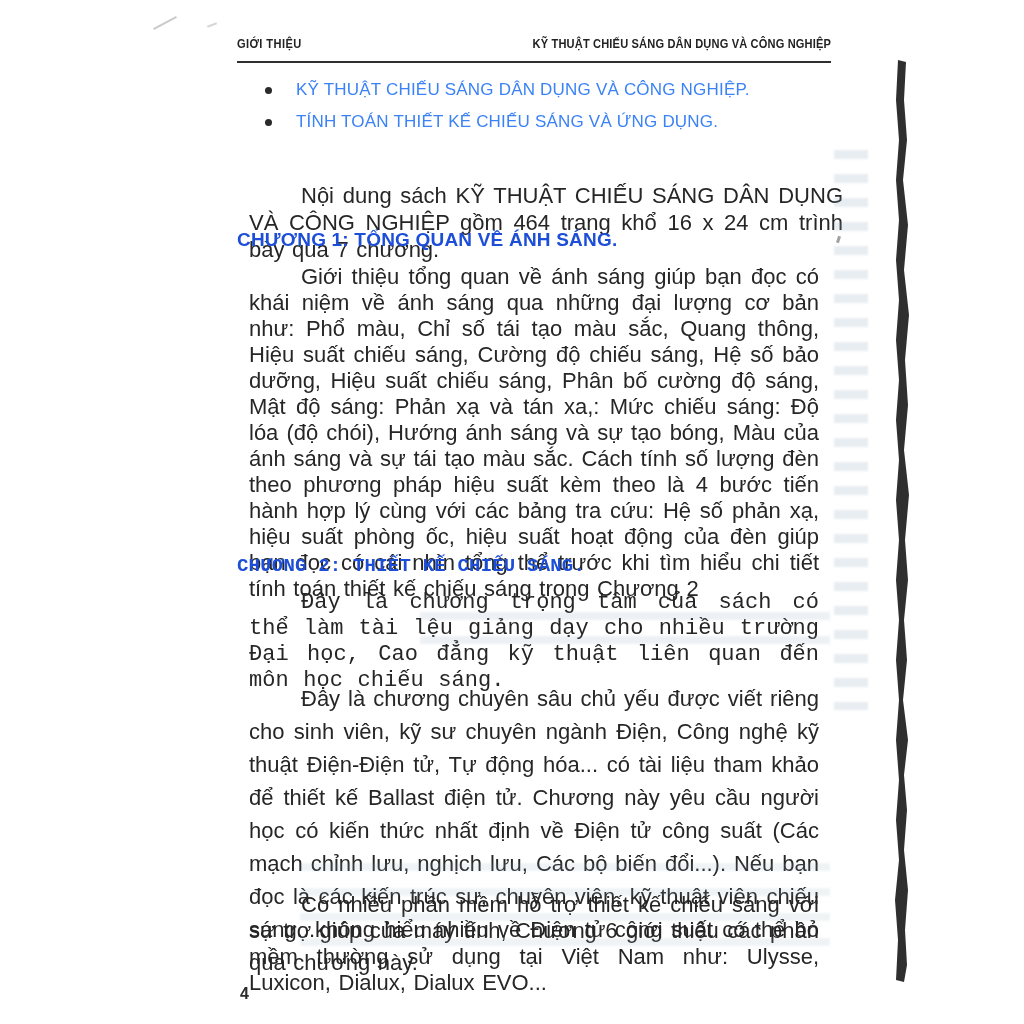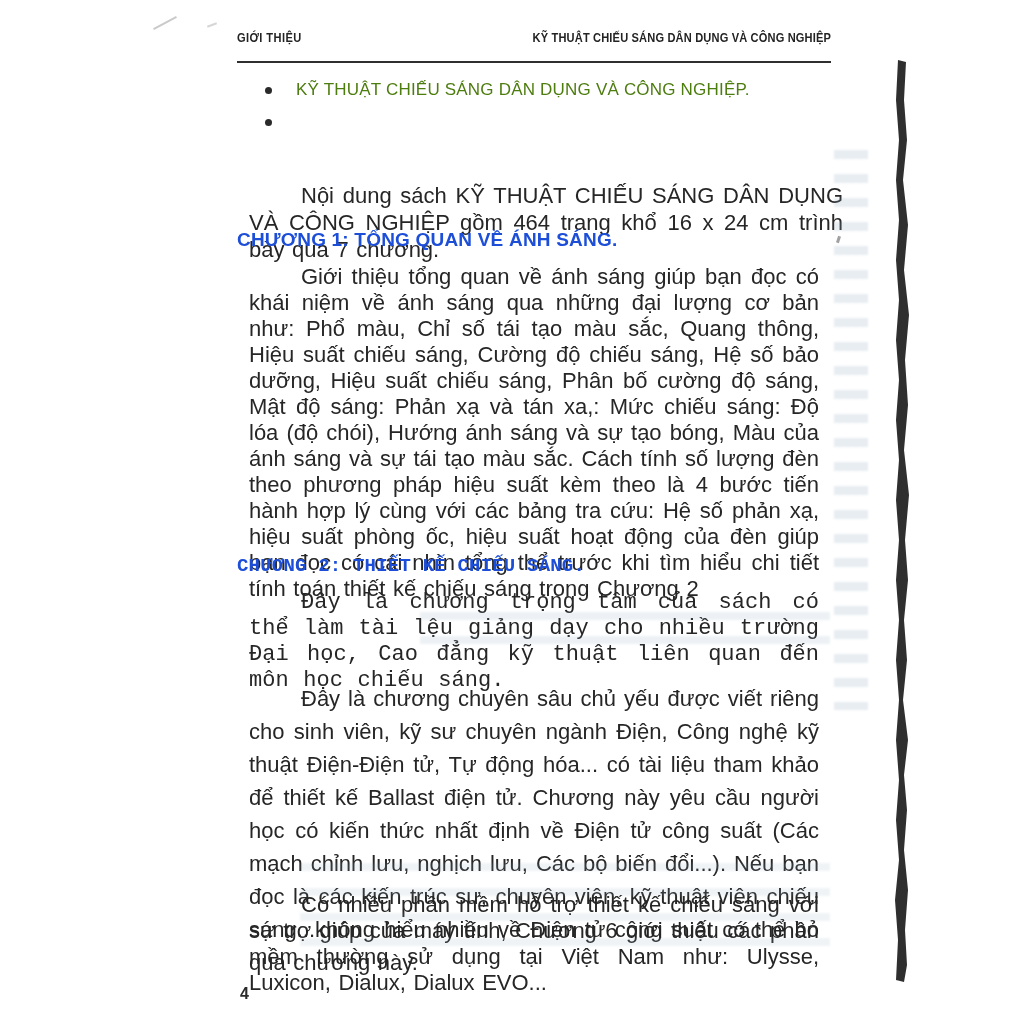--- a/index.html
+++ b/index.html
@@ -7,40 +7,40 @@
     width:1024px;height:1024px;position:relative;overflow:hidden;
     background:#ffffff;
     font-family:"Liberation Sans","DejaVu Sans",sans-serif;
     color:#222;
   }
   .sheet{position:absolute;inset:0;background:#fff;}
 
   
   .hdr{
     position:absolute;left:237px;top:30px;width:594px;height:26px;
-    display:flex;justify-content:space-between;align-items:flex-start;
+    display:flex;justify-content:space-between;align-items:center;
     border-bottom:2px solid #2f2f2f;padding-bottom:5px;
   }
   .hdr .hl{
     font-size:13.5px;font-weight:bold;letter-spacing:.5px;color:#232323;
     transform:scaleX(.82);transform-origin:left bottom;white-space:nowrap;
   }
   .hdr .hr{
     font-size:13.5px;font-weight:bold;letter-spacing:.2px;color:#232323;
     transform:scaleX(.82);transform-origin:right bottom;white-space:nowrap;
   }
 
   
   .bullets{position:absolute;left:237px;top:80px;width:594px;}
   .bullets .bi{display:flex;align-items:flex-start;margin-bottom:12px;}
   .dot{
     width:7px;height:7px;border-radius:50%;background:#2a2a2a;
     margin:7px 24px 0 28px;flex:0 0 auto;
   }
-  .bi .bt{font-size:17px;color:#4d7c0f;letter-spacing:.2px;line-height:20px;}
+  .bi .bt{font-size:17px;color:#3b82f6;letter-spacing:.2px;line-height:20px;}
 
   
   .para{
     text-align:justify;font-size:22px;line-height:26px;color:#262626;
     text-indent:52px;word-spacing:1.5px;margin:12px;
   }
   .intro{position:absolute;left:237px;top:170px;width:594px;line-height:27px;}
 
   .section{position:absolute;left:237px;width:594px;}
   .sec1{top:228px;} .sec2{top:554px;font-family:Liberation Mono, monospace;} .sec3{top:670px;} .sec4{top:880px;}
@@ -91,20 +91,21 @@
     <span class="hr">KỸ THUẬT CHIẾU SÁNG DÂN DỤNG VÀ CÔNG NGHIỆP</span>
   </div>
 
   <div class="bullets">
     <div class="bi">
       <span class="dot"></span>
       <span class="bt">KỸ THUẬT CHIẾU SÁNG DÂN DỤNG VÀ CÔNG NGHIỆP.</span>
     </div>
     <div class="bi">
       <span class="dot"></span>
+      <span class="bt">TÍNH TOÁN THIẾT KẾ CHIẾU SÁNG VÀ ỨNG DỤNG.</span>
     </div>
   </div>
 
   <p class="para intro">Nội dung sách KỸ THUẬT CHIẾU SÁNG DÂN DỤNG VÀ CÔNG NGHIỆP gồm 464 trang khổ 16 x 24 cm trình bày qua 7 chương.</p>
 
   <div class="section sec1">
     <h2 class="chap">CHƯƠNG 1: TỔNG QUAN VỀ ÁNH SÁNG.</h2>
     <p class="para">Giới thiệu tổng quan về ánh sáng giúp bạn đọc có khái niệm về ánh sáng qua những đại lượng cơ bản như: Phổ màu, Chỉ số tái tạo màu sắc, Quang thông, Hiệu suất chiếu sáng, Cường độ chiếu sáng, Hệ số bảo dưỡng, Hiệu suất chiếu sáng, Phân bố cường độ sáng, Mật độ sáng: Phản xạ và tán xa,: Mức chiếu sáng: Độ lóa (độ chói), Hướng ánh sáng và sự tạo bóng, Màu của ánh sáng và sự tái tạo màu sắc. Cách tính số lượng đèn theo phương pháp hiệu suất kèm theo là 4 bước tiến hành hợp lý cùng với các bảng tra cứu: Hệ số phản xạ, hiệu suất phòng ốc, hiệu suất hoạt động của đèn giúp bạn đọc có cái nhìn tổng thể trước khi tìm hiểu chi tiết tính toán thiết kế chiếu sáng trong Chương 2</p>
   </div>
 

